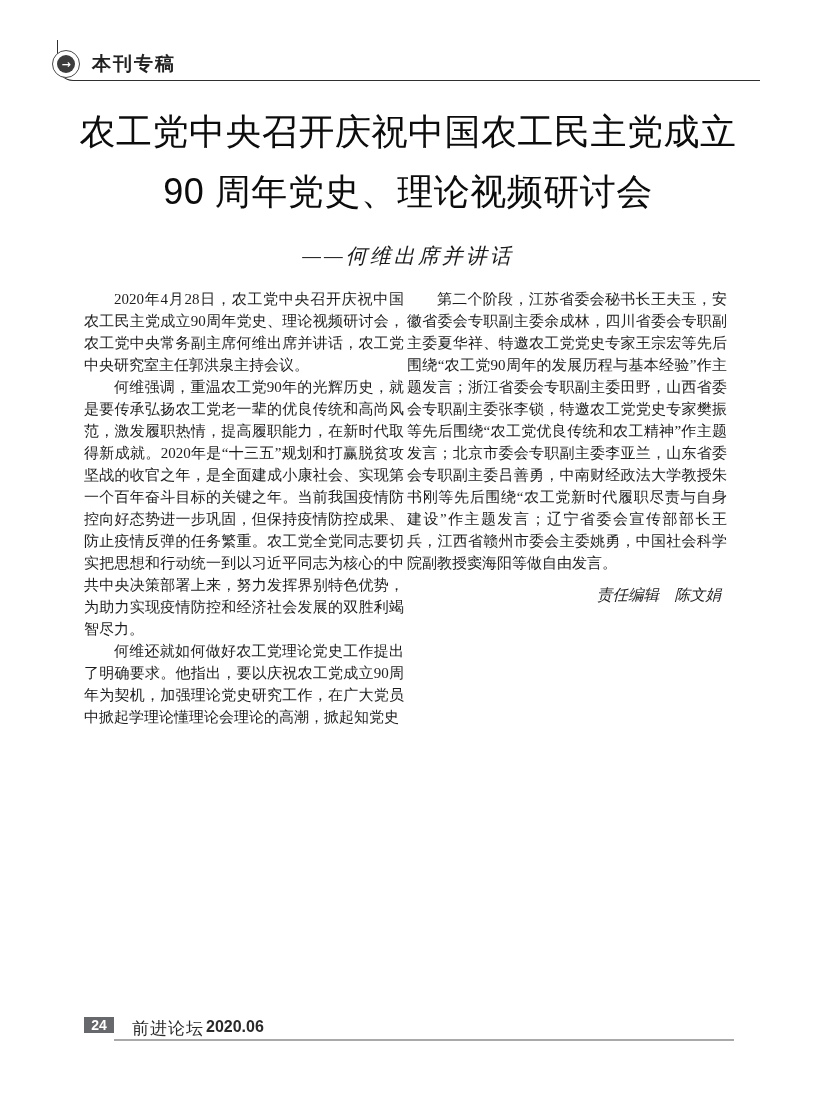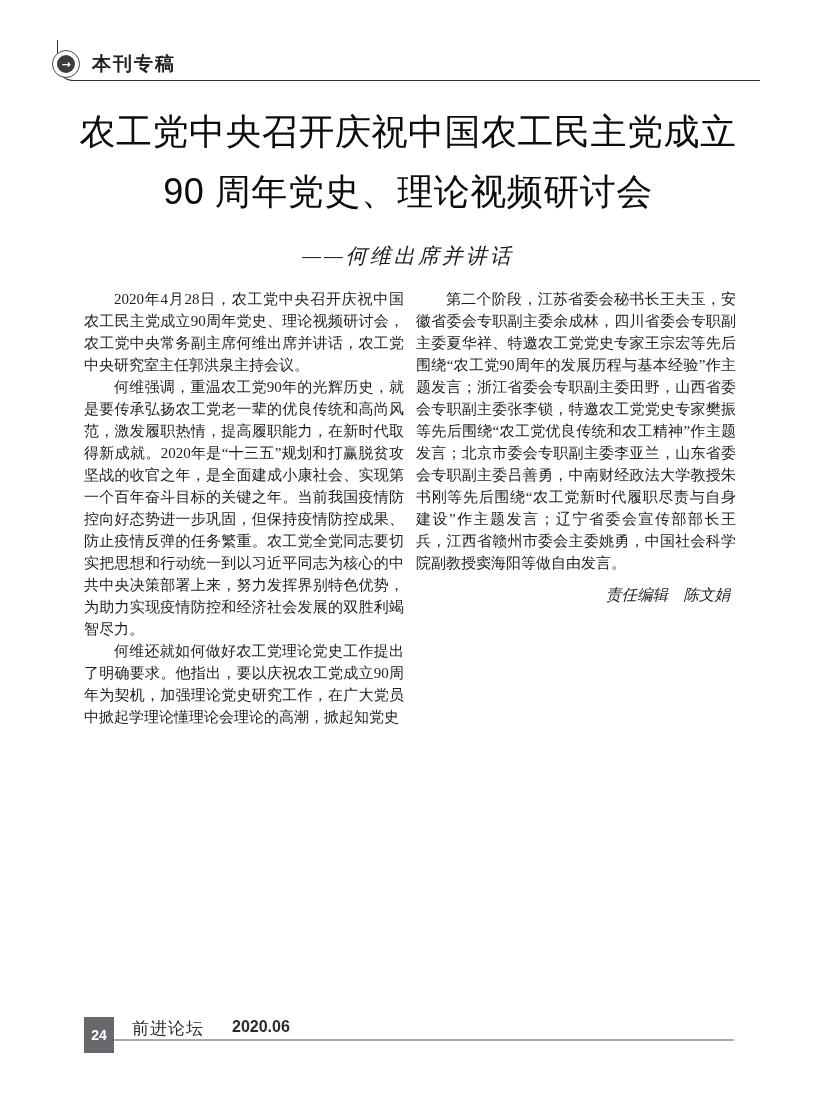--- a/index.html
+++ b/index.html
@@ -51,21 +51,21 @@
   }
   .title-sub{
     margin-top:20px;
     font-size:21px;letter-spacing:3px;
     font-style:italic;color:#1a1a1a;
     font-family:"Liberation Serif","DejaVu Serif",serif;
   }
   
   .columns{
     position:absolute;left:84px;top:288px;width:656px;height:732px;
-    display:flex;gap:12px;overflow:hidden;
+    display:flex;gap:3px;overflow:hidden;
   }
   .col{width:320px;height:100%;overflow:hidden;}
   .para{
     margin:0;
     font-size:15px;line-height:22px;
     text-align:justify;
     text-justify:inter-character;
     text-indent:2em;
     color:#1d1d1f;
   }
@@ -76,35 +76,35 @@
     font-size:15.5px;line-height:22px;
     text-align:right;font-style:italic;color:#1d1d1f;
     padding-right:6px;
   }
   
   .footer-rule{
     position:absolute;left:114px;top:1039px;width:620px;height:2px;
     background:#a9a9a9;
   }
   .page-number-box{
-    position:absolute;left:84px;top:1017px;width:30px;height:36px;
+    position:absolute;left:84px;top:1017px;width:30px;height:16px;
     background:#67686b;
     display:flex;align-items:center;justify-content:center;
   }
   .page-number{
     color:#ffffff;font-family:"Liberation Sans","DejaVu Sans",sans-serif;
     font-weight:bold;font-size:14px;
   }
   .journal-name{
     position:absolute;left:132px;top:1017px;
     font-family:"Liberation Sans","DejaVu Sans",sans-serif;
     font-weight:normal;font-size:17px;color:#2a2a2a;letter-spacing:1px;
   }
   .issue-number{
-    position:absolute;left:232px;top:1018px;
+    position:absolute;left:206px;top:1018px;
     font-family:"Liberation Sans","DejaVu Sans",sans-serif;
     font-weight:bold;font-size:16px;color:#2a2a2a;
   }
 </style>
 </head>
 <body>
 
 <div class="header-bar">
   <div class="header-rule"></div>
   <span class="section-icon">

